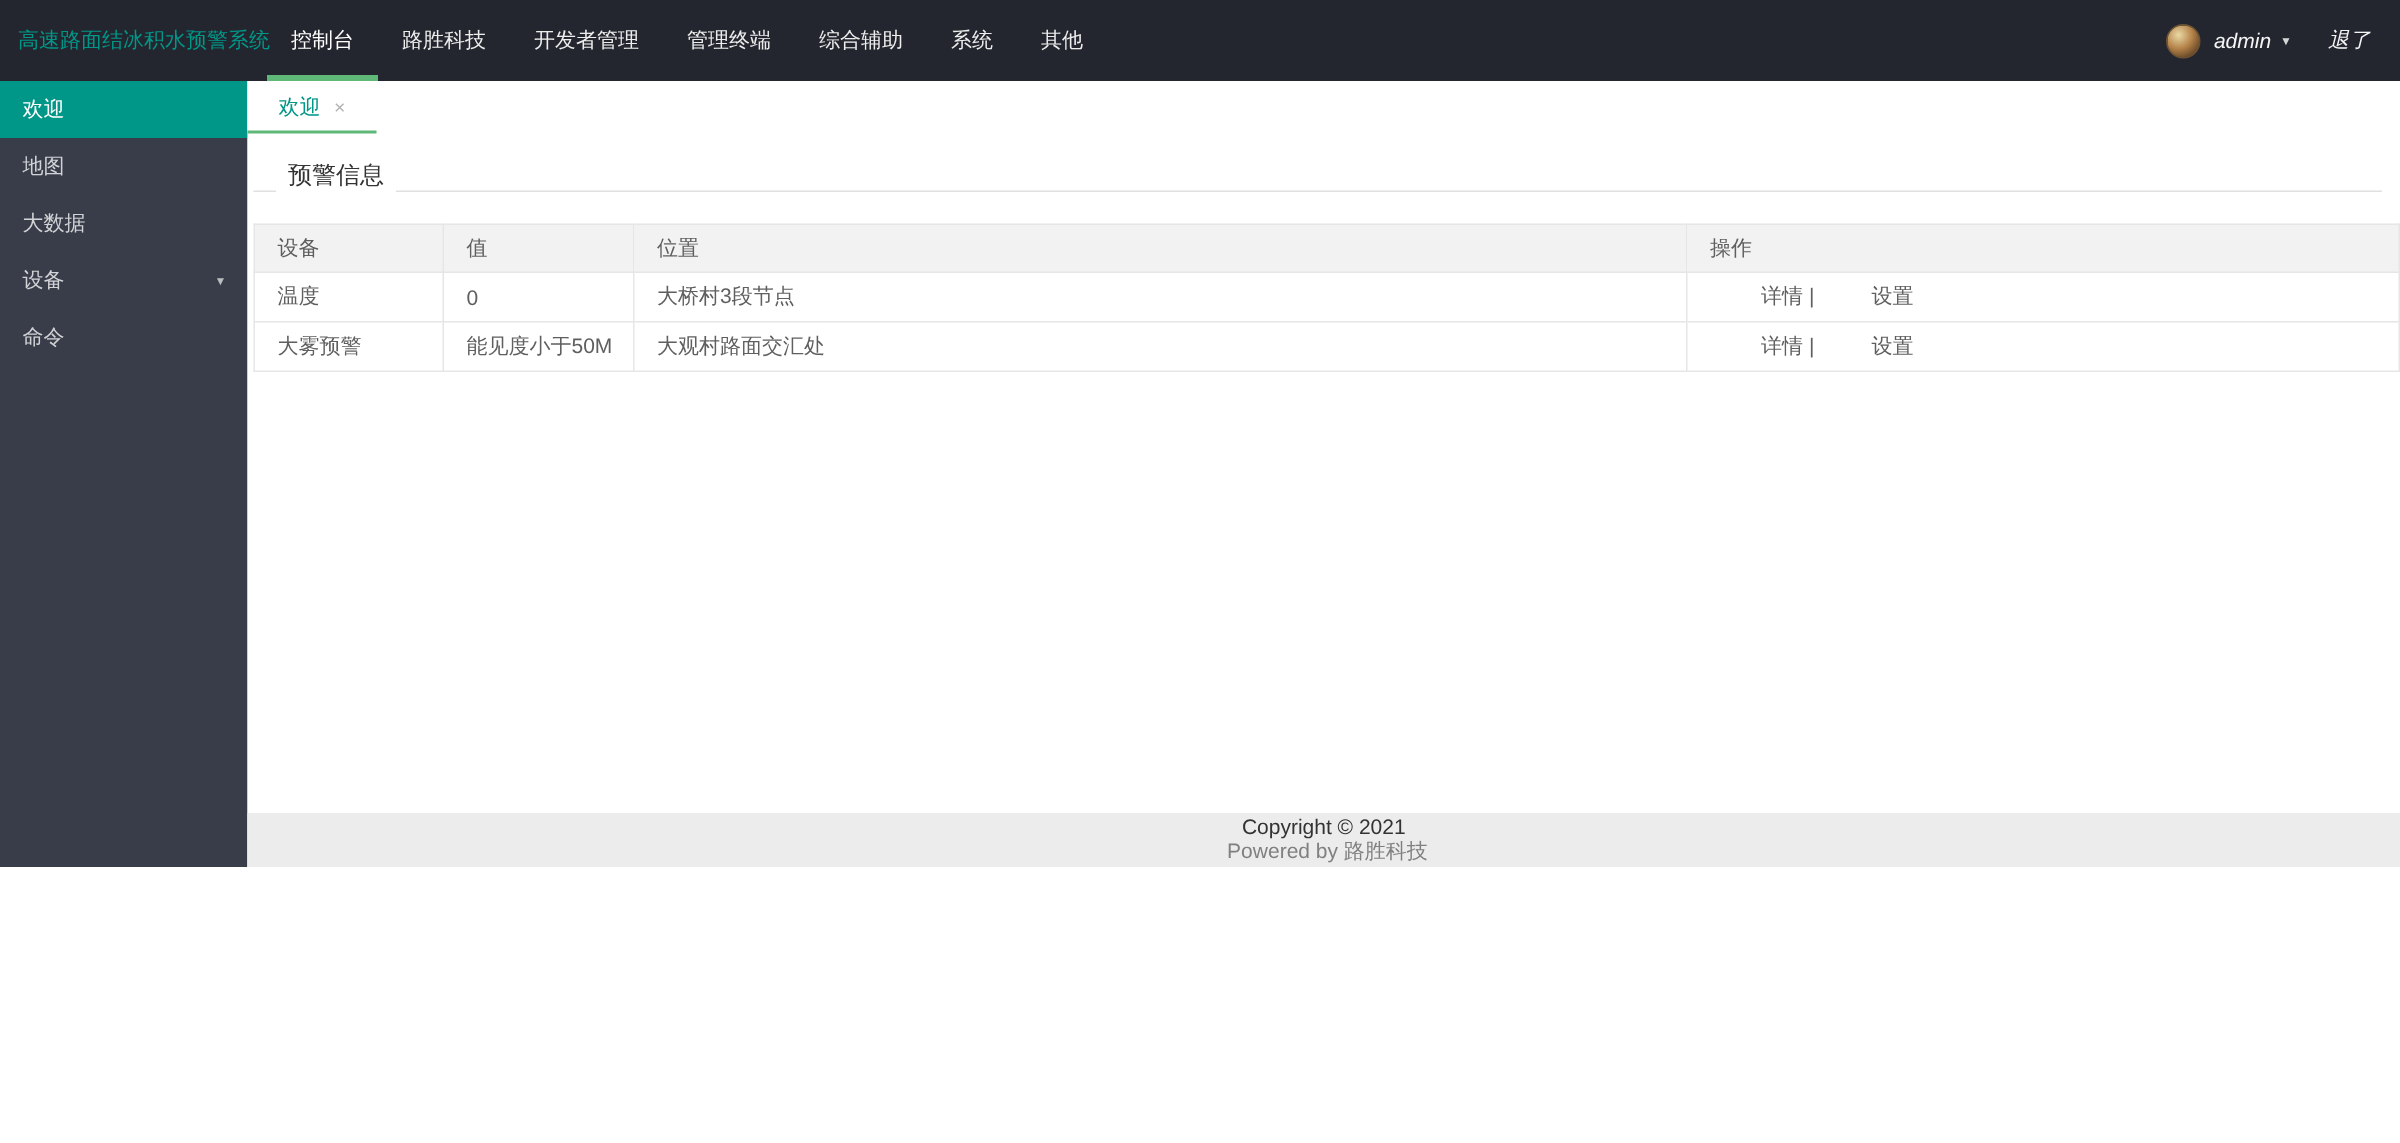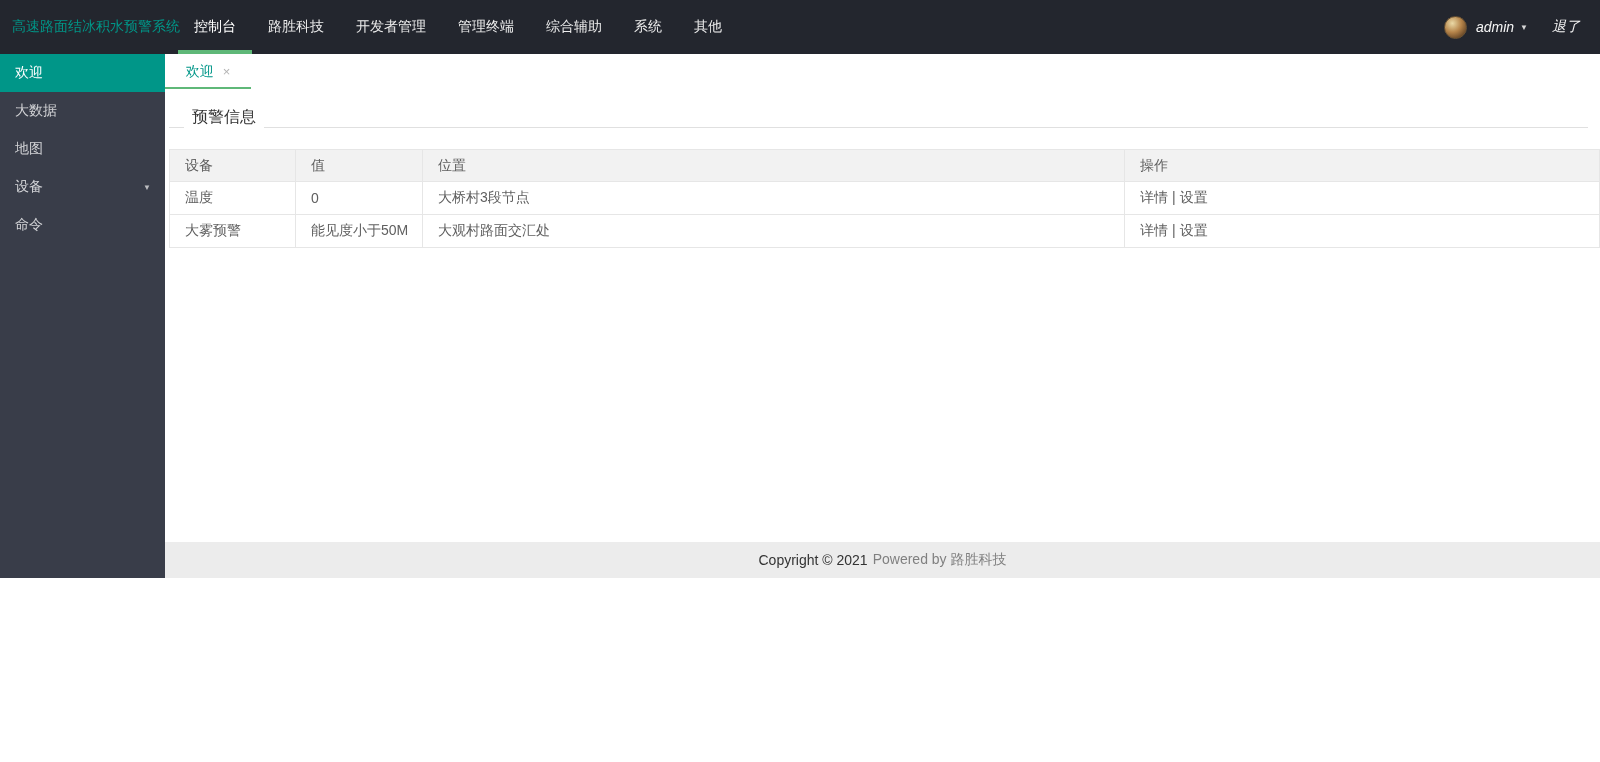--- a/index.html
+++ b/index.html
@@ -52,26 +52,26 @@
   .field .line-l { flex:1; height:1px; background:#e0e0e0; }
 
   table { width:100%; border-collapse:collapse; table-layout:fixed; margin-top:21px; }
   th, td { border:1px solid #e6e6e6; padding:0 15px; font-size:14px; text-align:left;
            color:#5f5f5f; font-weight:normal; overflow:hidden; white-space:nowrap; }
   th { background:#f2f2f2; height:32px; }
   td { height:33px; background:#fff; }
   col.c-device   { width:126px; }
   col.c-value    { width:127px; }
   col.c-location { width:702px; }
-  .action-link { color:#5f5f5f; text-decoration:none; cursor:pointer; }
+  .action-link { color:#5f5f5f; text-decoration:none; cursor:pointer;margin-left:34px; }
   .action-sep { color:#5f5f5f; margin:0 4px; }
 
   
   .footer { height:36px; background:#ececec; display:flex; align-items:center;
-            justify-content:center; font-size:14px; }
+            justify-content:center; font-size:14px;flex-direction:column; }
   .footer .copy { color:#333; }
   .footer .powered { color:#808080; margin-left:5px; }
 </style>
 </head>
 <body>
 
 <header class="navbar">
   <div class="brand">高速路面结冰积水预警系统</div>
   <ul class="nav">
     <li class="active">控制台</li>
@@ -91,24 +91,24 @@
 </header>
 
 <div class="layout">
 
   <aside class="sidebar">
     <ul>
       <li class="active">
         <span>欢迎</span>
       </li>
       <li>
-        <span>大数据</span>
+        <span>地图</span>
       </li>
       <li>
-        <span>地图</span>
+        <span>大数据</span>
       </li>
       <li>
         <span>设备</span>
         <span class="side-caret">▼</span>
       </li>
       <li>
         <span>命令</span>
       </li>
     </ul>
   </aside>

